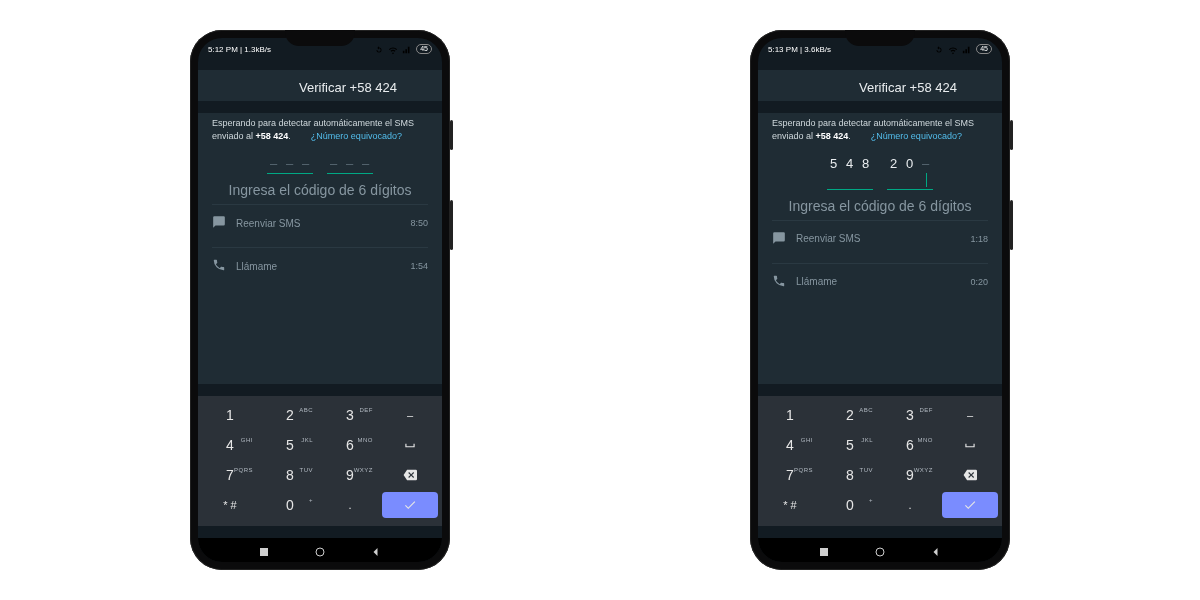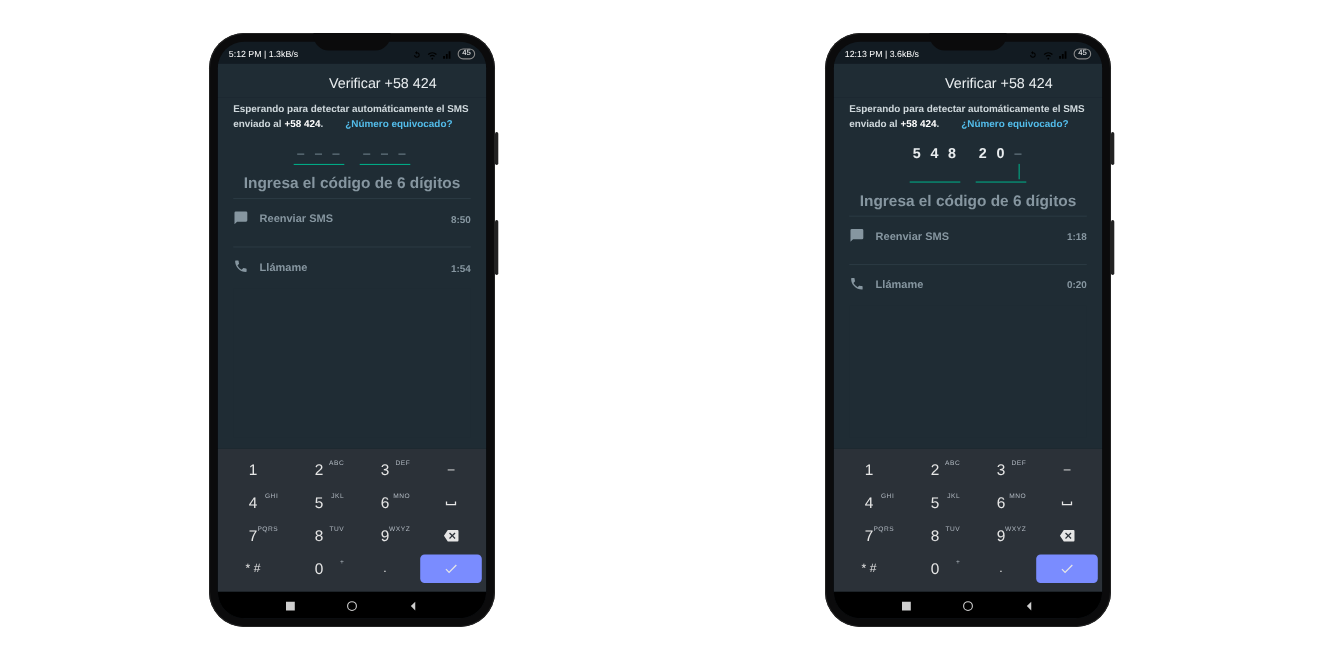--- a/index.html
+++ b/index.html
@@ -19,29 +19,29 @@
   html,body{margin:0;padding:0;width:1200px;height:600px;background:#ffffff;font-family:-apple-system,Helvetica,Arial,sans-serif;}
   .stage{width:1200px;height:600px;display:flex;justify-content:center;align-items:center;gap:300px;}
   .phone{
     width:var(--phone-w);height:var(--phone-h);background:var(--bezel);border-radius:32px;
     padding:8px;box-sizing:border-box;position:relative;box-shadow:0 0 0 1px #222 inset;
   }
   .side-btn{position:absolute;right:-3px;width:3px;background:#222;border-radius:2px;}
   .side-btn.b1{top:90px;height:30px;}
   .side-btn.b2{top:170px;height:50px;}
   .notch{position:absolute;top:0;left:50%;transform:translateX(-50%);width:70px;height:16px;background:var(--bezel);border-radius:0 0 14px 14px;z-index:5;}
-  .screen{width:100%;height:100%;background:var(--screen-darker);border-radius:24px;overflow:hidden;display:flex;flex-direction:column;position:relative;}
+  .screen{width:100%;height:100%;background:var(--screen-darker);border-radius:24px;overflow:hidden;display:flex;flex-direction:column;position:relative;gap:12px;}
   .status{height:18px;display:flex;justify-content:space-between;align-items:center;padding:2px 10px 0 10px;color:#fff;font-size:8px;z-index:6;position:relative;}
   .status .right{display:flex;gap:4px;align-items:center;}
   .ico{width:10px;height:8px;display:inline-block;}
   .app{flex:0 0 auto;background:var(--screen-dark);color:var(--txt-light);}
   .titlebar{display:flex;justify-content:space-between;padding:10px 14px 6px 14px;margin-left:46px;}
   .title{font-size:13px;font-weight:500;margin:0 auto;}
   .more{color:var(--txt-dim);font-size:14px;line-height:10px;padding:0 2px;}
-  .content{background:var(--screen-dark);padding:4px 14px 10px 14px;flex:1;display:flex;flex-direction:column;font-weight:bold;}
+  .content{background:var(--screen-dark);padding:4px 14px 10px 14px;flex:1;display:flex;flex-direction:column;}
   .wait{font-size:9px;color:#cfd8dc;line-height:1.4;}
   .wait b{color:#fff;}
   .wrong{color:var(--link);}
   .code-row{display:flex;justify-content:center;gap:14px;margin-top:14px;}
   .code-group{display:flex;gap:6px;border-bottom:1px solid var(--accent);padding:0 2px 2px 2px;}
   .digit{width:10px;text-align:center;font-size:13px;color:var(--txt-light);letter-spacing:1px;}
   .digit.empty{color:#5a6a74;}
   .cursor{display:inline-block;width:1px;height:14px;background:var(--accent);vertical-align:middle;margin-left:1px;}
   .hint{text-align:center;font-size:14px;color:var(--txt-dim);margin-top:8px;}
   .opt{display:flex;align-items:center;justify-content:space-between;border-top:1px solid #2a3942;padding:10px 0;margin-top:6px;}
@@ -217,21 +217,21 @@
             </svg></span>
       </div>
     </div>
   </div>
   <div class="phone">
     <div class="side-btn b1"></div>
       <div class="side-btn b2"></div>
     <div class="notch"></div>
     <div class="screen">
       <div class="status">
-        <span>12:13 PM | 3.6kB/s</span>
+        <span>5:13 PM | 3.6kB/s</span>
         <span class="right">
           <span class="ico"><svg viewBox="0 0 24 24">
                 <path d="M12 6V3L8 7l4 4V8a4 4 0 1 1-4 4H6a6 6 0 1 0 6-6z"></path>
               </svg></span>
           <span class="ico"><svg viewBox="0 0 24 24">
                 <path d="M12 18a2 2 0 1 0 0 4 2 2 0 0 0 0-4zm-6-4l2 2a6 6 0 0 1 8 0l2-2a9 9 0 0 0-12 0zm-4-4l2 2a12 12 0 0 1 16 0l2-2a15 15 0 0 0-20 0z"></path>
               </svg></span>
           <span class="ico"><svg viewBox="0 0 24 24">
                 <path d="M2 20h4v-6H2zm6 0h4V10H8zm6 0h4V4h-4z"></path>
               </svg></span>

